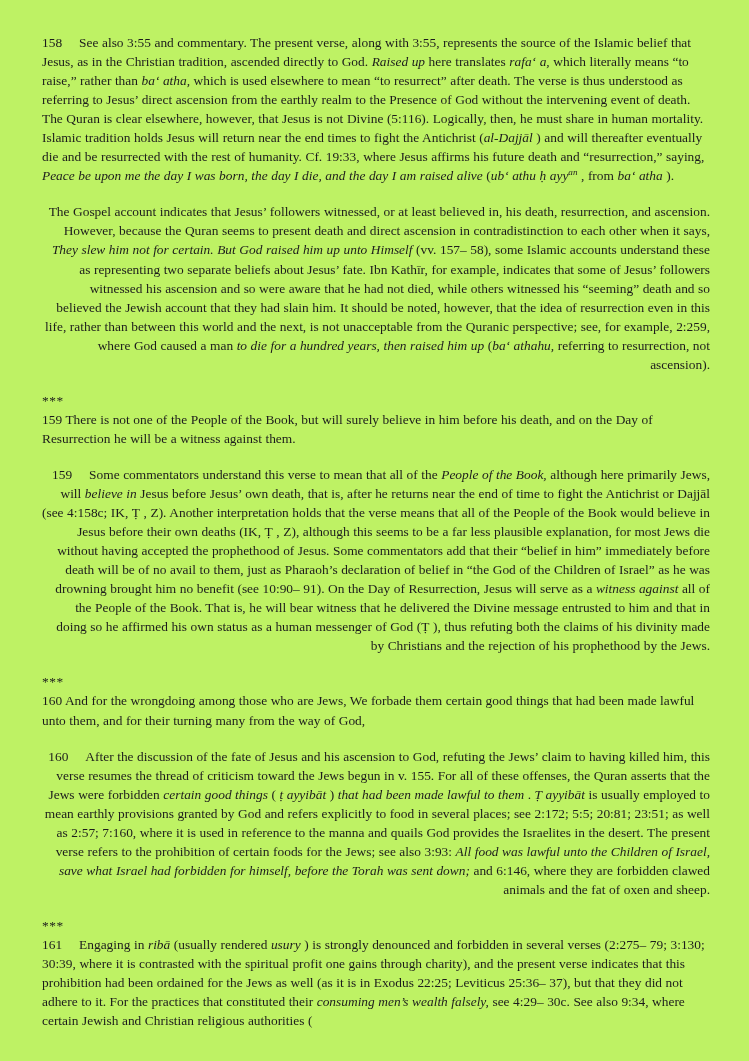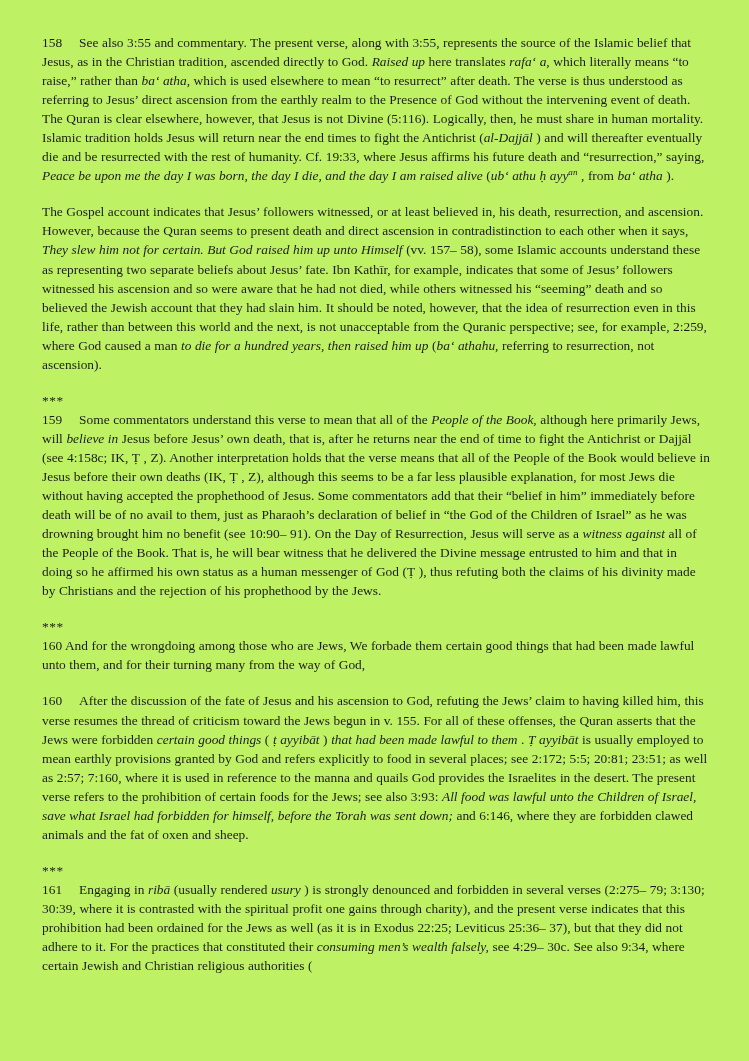--- a/index.html
+++ b/index.html
@@ -31,20 +31,21 @@
   .para {
     font-size: 13.4px;
     line-height: 19.05px;
     text-align: left;
     margin: 0 0 0 0;
     word-spacing: 0.2px;
     color: #1c1c1c;
   }
   .para + .para {
     margin-top: 17px;
+    text-align: right;
   }
   
   .num-gap {
     display: inline-block;
     width: 17px;
   }
   .divider {
     font-size: 13.4px;
     line-height: 19.05px;
     letter-spacing: 0.5px;
@@ -66,20 +67,21 @@
   }
 </style>
 </head>
 <body>
 
 <div class="page">
   <div class="text-column" id="text-column">
       <p class="para"><span>158</span><span class="num-gap"></span><span>See also 3:55 and commentary. The present verse, along with 3:55, represents the source of the Islamic belief that Jesus, as in the Christian tradition, ascended directly to God. </span><span class="it">Raised up</span><span> here translates </span><span class="it">rafaʻ a,</span><span> which literally means “to raise,” rather than </span><span class="it">baʻ atha,</span><span> which is used elsewhere to mean “to resurrect” after death. The verse is thus understood as referring to Jesus’ direct ascension from the earthly realm to the Presence of God without the intervening event of death. The Quran is clear elsewhere, however, that Jesus is not Divine (5:116). Logically, then, he must share in human mortality. Islamic tradition holds Jesus will return near the end times to fight the Antichrist (</span><span class="it">al-Dajjāl</span><span> ) and will thereafter eventually die and be resurrected with the rest of humanity. Cf. 19:33, where Jesus affirms his future death and “resurrection,” saying, </span><span class="it">Peace be upon me the day I was born, the day I die, and the day I am raised alive</span><span> (</span><span class="it">ubʻ athu ḥ ayy</span><sup class="arab">an</sup><span> , from </span><span class="it">baʻ atha</span><span> ).</span></p>
       <p class="para"><span>The Gospel account indicates that Jesus’ followers witnessed, or at least believed in, his death, resurrection, and ascension. However, because the Quran seems to present death and direct ascension in contradistinction to each other when it says, </span><span class="it">They slew him not for certain. But God raised him up unto Himself</span><span> (vv. 157– 58), some Islamic accounts understand these as representing two separate beliefs about Jesus’ fate. Ibn Kathīr, for example, indicates that some of Jesus’ followers witnessed his ascension and so were aware that he had not died, while others witnessed his “seeming” death and so believed the Jewish account that they had slain him. It should be noted, however, that the idea of resurrection even in this life, rather than between this world and the next, is not unacceptable from the Quranic perspective; see, for example, 2:259, where God caused a man </span><span class="it">to die for a hundred years, then raised him up</span><span> (</span><span class="it">baʻ athahu,</span><span> referring to resurrection, not ascension).</span></p>
       <p class="divider"><span>***</span></p>
+      <p class="para"><span>159 There is not one of the People of the Book, but will surely believe in him before his death, and on the Day of Resurrection he will be a witness against them.</span></p>
       <p class="para"><span>159</span><span class="num-gap"></span><span>Some commentators understand this verse to mean that all of the </span><span class="it">People of the Book,</span><span> although here primarily Jews, will </span><span class="it">believe in</span><span> Jesus before Jesus’ own death, that is, after he returns near the end of time to fight the Antichrist or Dajjāl (see 4:158c; IK, Ṭ , Z). Another interpretation holds that the verse means that all of the People of the Book would believe in Jesus before their own deaths (IK, Ṭ , Z), although this seems to be a far less plausible explanation, for most Jews die without having accepted the prophethood of Jesus. Some commentators add that their “belief in him” immediately before death will be of no avail to them, just as Pharaoh’s declaration of belief in “the God of the Children of Israel” as he was drowning brought him no benefit (see 10:90– 91). On the Day of Resurrection, Jesus will serve as a </span><span class="it">witness against</span><span> all of the People of the Book. That is, he will bear witness that he delivered the Divine message entrusted to him and that in doing so he affirmed his own status as a human messenger of God (Ṭ ), thus refuting both the claims of his divinity made by Christians and the rejection of his prophethood by the Jews.</span></p>
       <p class="divider"><span>***</span></p>
       <p class="para"><span>160 And for the wrongdoing among those who are Jews, We forbade them certain good things that had been made lawful unto them, and for their turning many from the way of God,</span></p>
       <p class="para"><span>160</span><span class="num-gap"></span><span>After the discussion of the fate of Jesus and his ascension to God, refuting the Jews’ claim to having killed him, this verse resumes the thread of criticism toward the Jews begun in v. 155. For all of these offenses, the Quran asserts that the Jews were forbidden </span><span class="it">certain good things</span><span> ( </span><span class="it">ṭ ayyibāt</span><span> ) </span><span class="it">that had been made lawful to them</span><span> . </span><span class="it">Ṭ ayyibāt</span><span> is usually employed to mean earthly provisions granted by God and refers explicitly to food in several places; see 2:172; 5:5; 20:81; 23:51; as well as 2:57; 7:160, where it is used in reference to the manna and quails God provides the Israelites in the desert. The present verse refers to the prohibition of certain foods for the Jews; see also 3:93: </span><span class="it">All food was lawful unto the Children of Israel, save what Israel had forbidden for himself, before the Torah was sent down;</span><span> and 6:146, where they are forbidden clawed animals and the fat of oxen and sheep.</span></p>
       <p class="divider"><span>***</span></p>
       <p class="para"><span>161</span><span class="num-gap"></span><span>Engaging in </span><span class="it">ribā</span><span> (usually rendered </span><span class="it">usury</span><span> ) is strongly denounced and forbidden in several verses (2:275– 79; 3:130; 30:39, where it is contrasted with the spiritual profit one gains through charity), and the present verse indicates that this prohibition had been ordained for the Jews as well (as it is in Exodus 22:25; Leviticus 25:36– 37), but that they did not adhere to it. For the practices that constituted their </span><span class="it">consuming men’s wealth falsely,</span><span> see 4:29– 30c. See also 9:34, where certain Jewish and Christian religious authorities (</span></p>
     </div>
 </div>
 
 </body></html>

